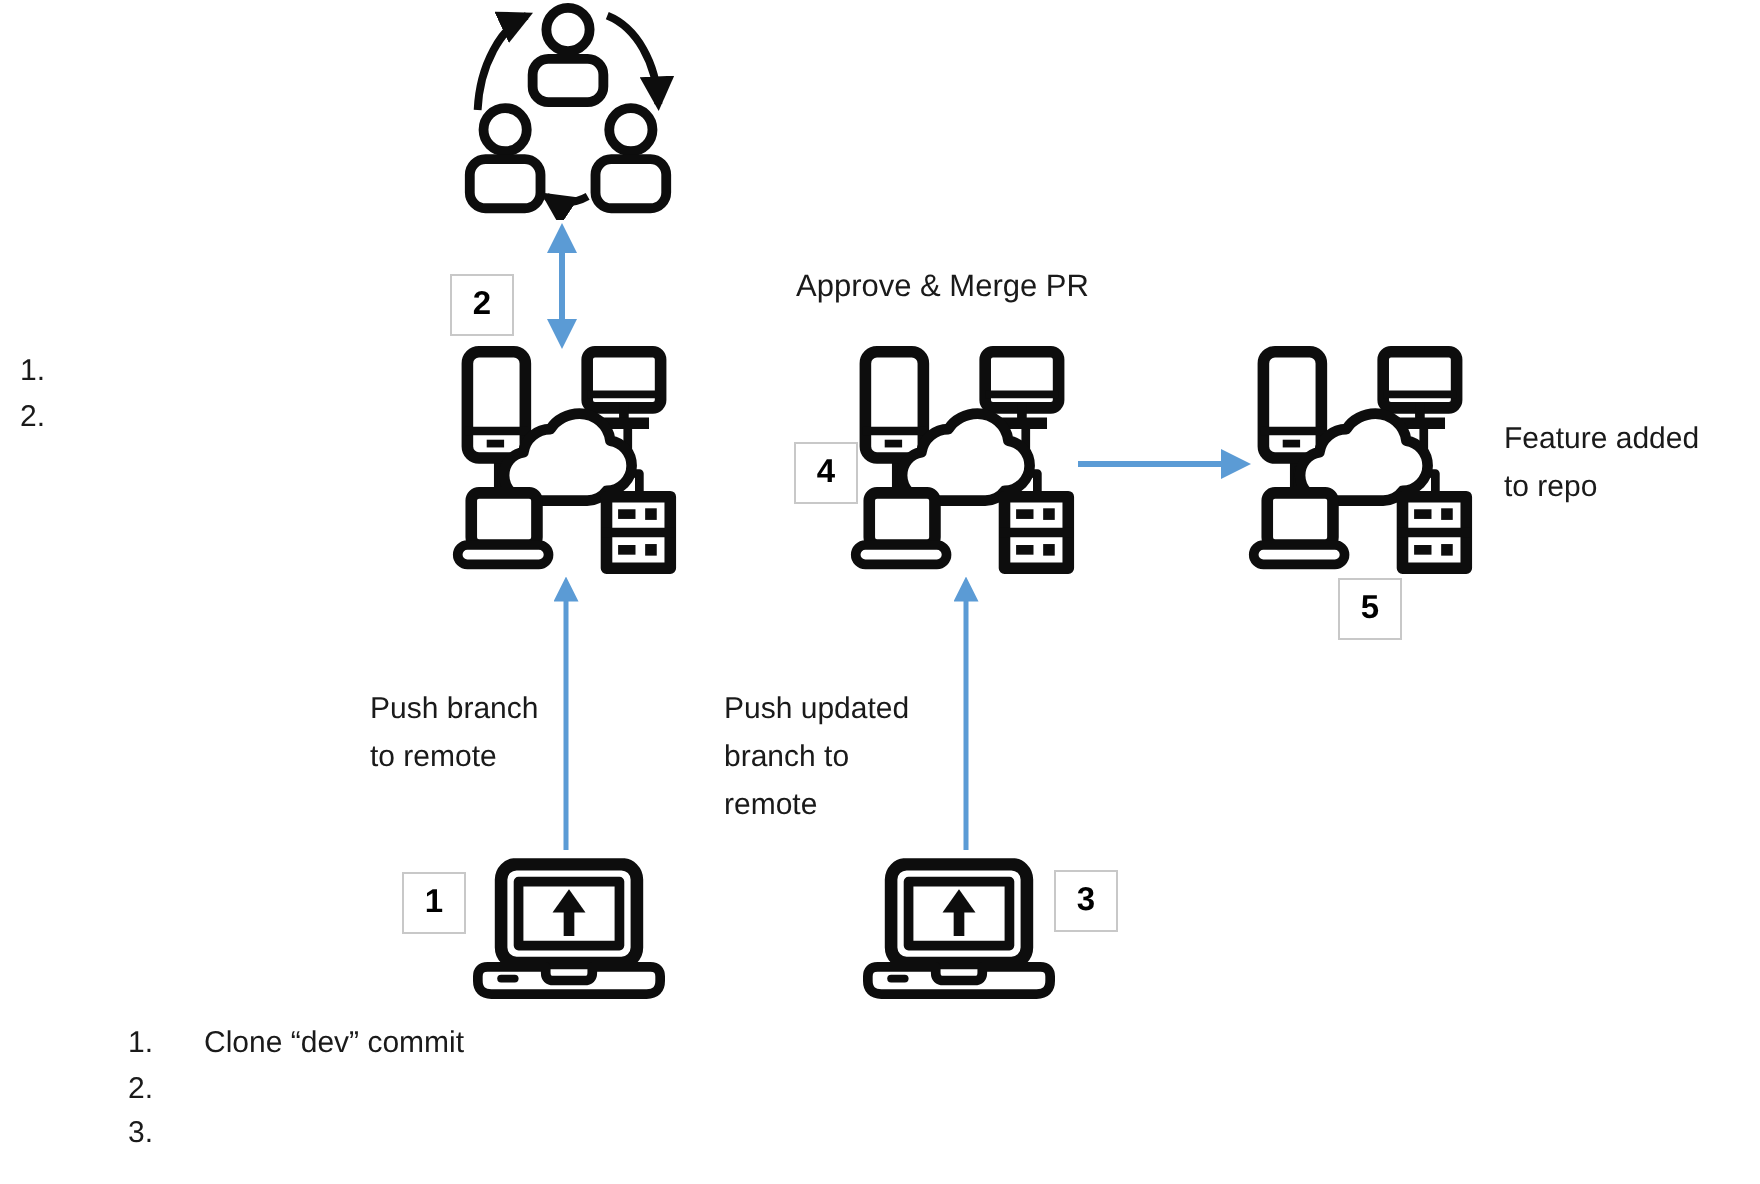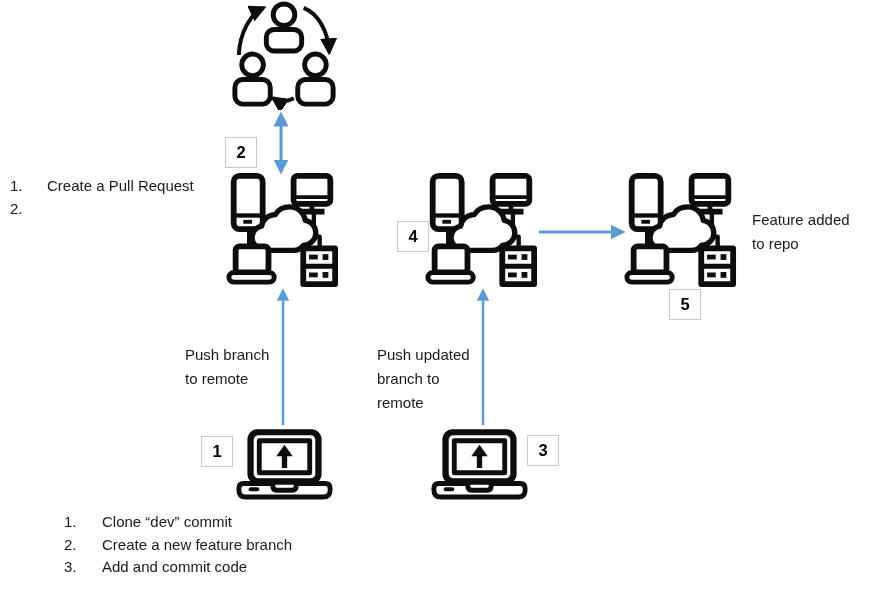--- a/index.html
+++ b/index.html
@@ -108,33 +108,33 @@
     <svg viewBox="0 0 22 68">
       <line class="bl" x1="11" y1="7" x2="11" y2="61" stroke-width="3" marker-start="url(#ah-blue)" marker-end="url(#ah-blue)"></line>
     </svg>
   </div>
 
   <div class="badge" style="left:225px;top:137px">2</div>
 
   <div class="list pr-list" style="left:10px;top:175px;width:215px">
     <div class="step">
       <span class="num">1.</span>
-      <span class="txt">Create a Pull Request</span>
     </div>
     <div class="step">
       <span class="num">2.</span>
     </div>
   </div>
 
   <div class="abs icon" style="left:223px;top:173px;width:118px;height:114px">
     <svg viewBox="0 0 120 118">
         <use href="#sym-network"></use>
       </svg>
   </div>
 
+  <div class="label title" style="left:398px;top:132px">Approve &amp; Merge PR</div>
 
   <div class="badge" style="left:397px;top:221px">4</div>
 
   <div class="abs icon" style="left:422px;top:173px;width:118px;height:114px">
     <svg viewBox="0 0 120 118">
         <use href="#sym-network"></use>
       </svg>
   </div>
 
   <div class="abs icon" style="left:537px;top:223px;width:92px;height:18px">
@@ -156,21 +156,21 @@
 
   <div class="label" style="left:185px;top:343px;width:100px">Push branch
 to remote</div>
 
   <div class="abs icon" style="left:272px;top:284px;width:22px;height:145px">
     <svg viewBox="0 0 22 145">
       <line class="bl" x1="11" y1="141" x2="11" y2="8" stroke-width="2.5" marker-end="url(#ah-blue)"></line>
     </svg>
   </div>
 
-  <div class="label" style="left:377px;top:343px;width:110px">Push updated
+  <div class="label" style="left:362px;top:343px;width:110px">Push updated
 branch to
 remote</div>
 
   <div class="abs icon" style="left:472px;top:284px;width:22px;height:145px">
     <svg viewBox="0 0 22 145">
       <line class="bl" x1="11" y1="141" x2="11" y2="8" stroke-width="2.5" marker-end="url(#ah-blue)"></line>
     </svg>
   </div>
 
   <div class="badge" style="left:201px;top:436px">1</div>
@@ -189,21 +189,19 @@
 
   <div class="badge" style="left:527px;top:435px">3</div>
 
   <div class="list local-list" style="left:64px;top:511px;width:300px">
     <div class="step">
       <span class="num">1.</span>
       <span class="txt">Clone “dev” commit</span>
     </div>
     <div class="step">
       <span class="num">2.</span>
-      <span class="txt">Create a new feature branch</span>
     </div>
     <div class="step">
       <span class="num">3.</span>
-      <span class="txt">Add and commit code</span>
     </div>
   </div>
 
 </div>
 
 </body></html>

